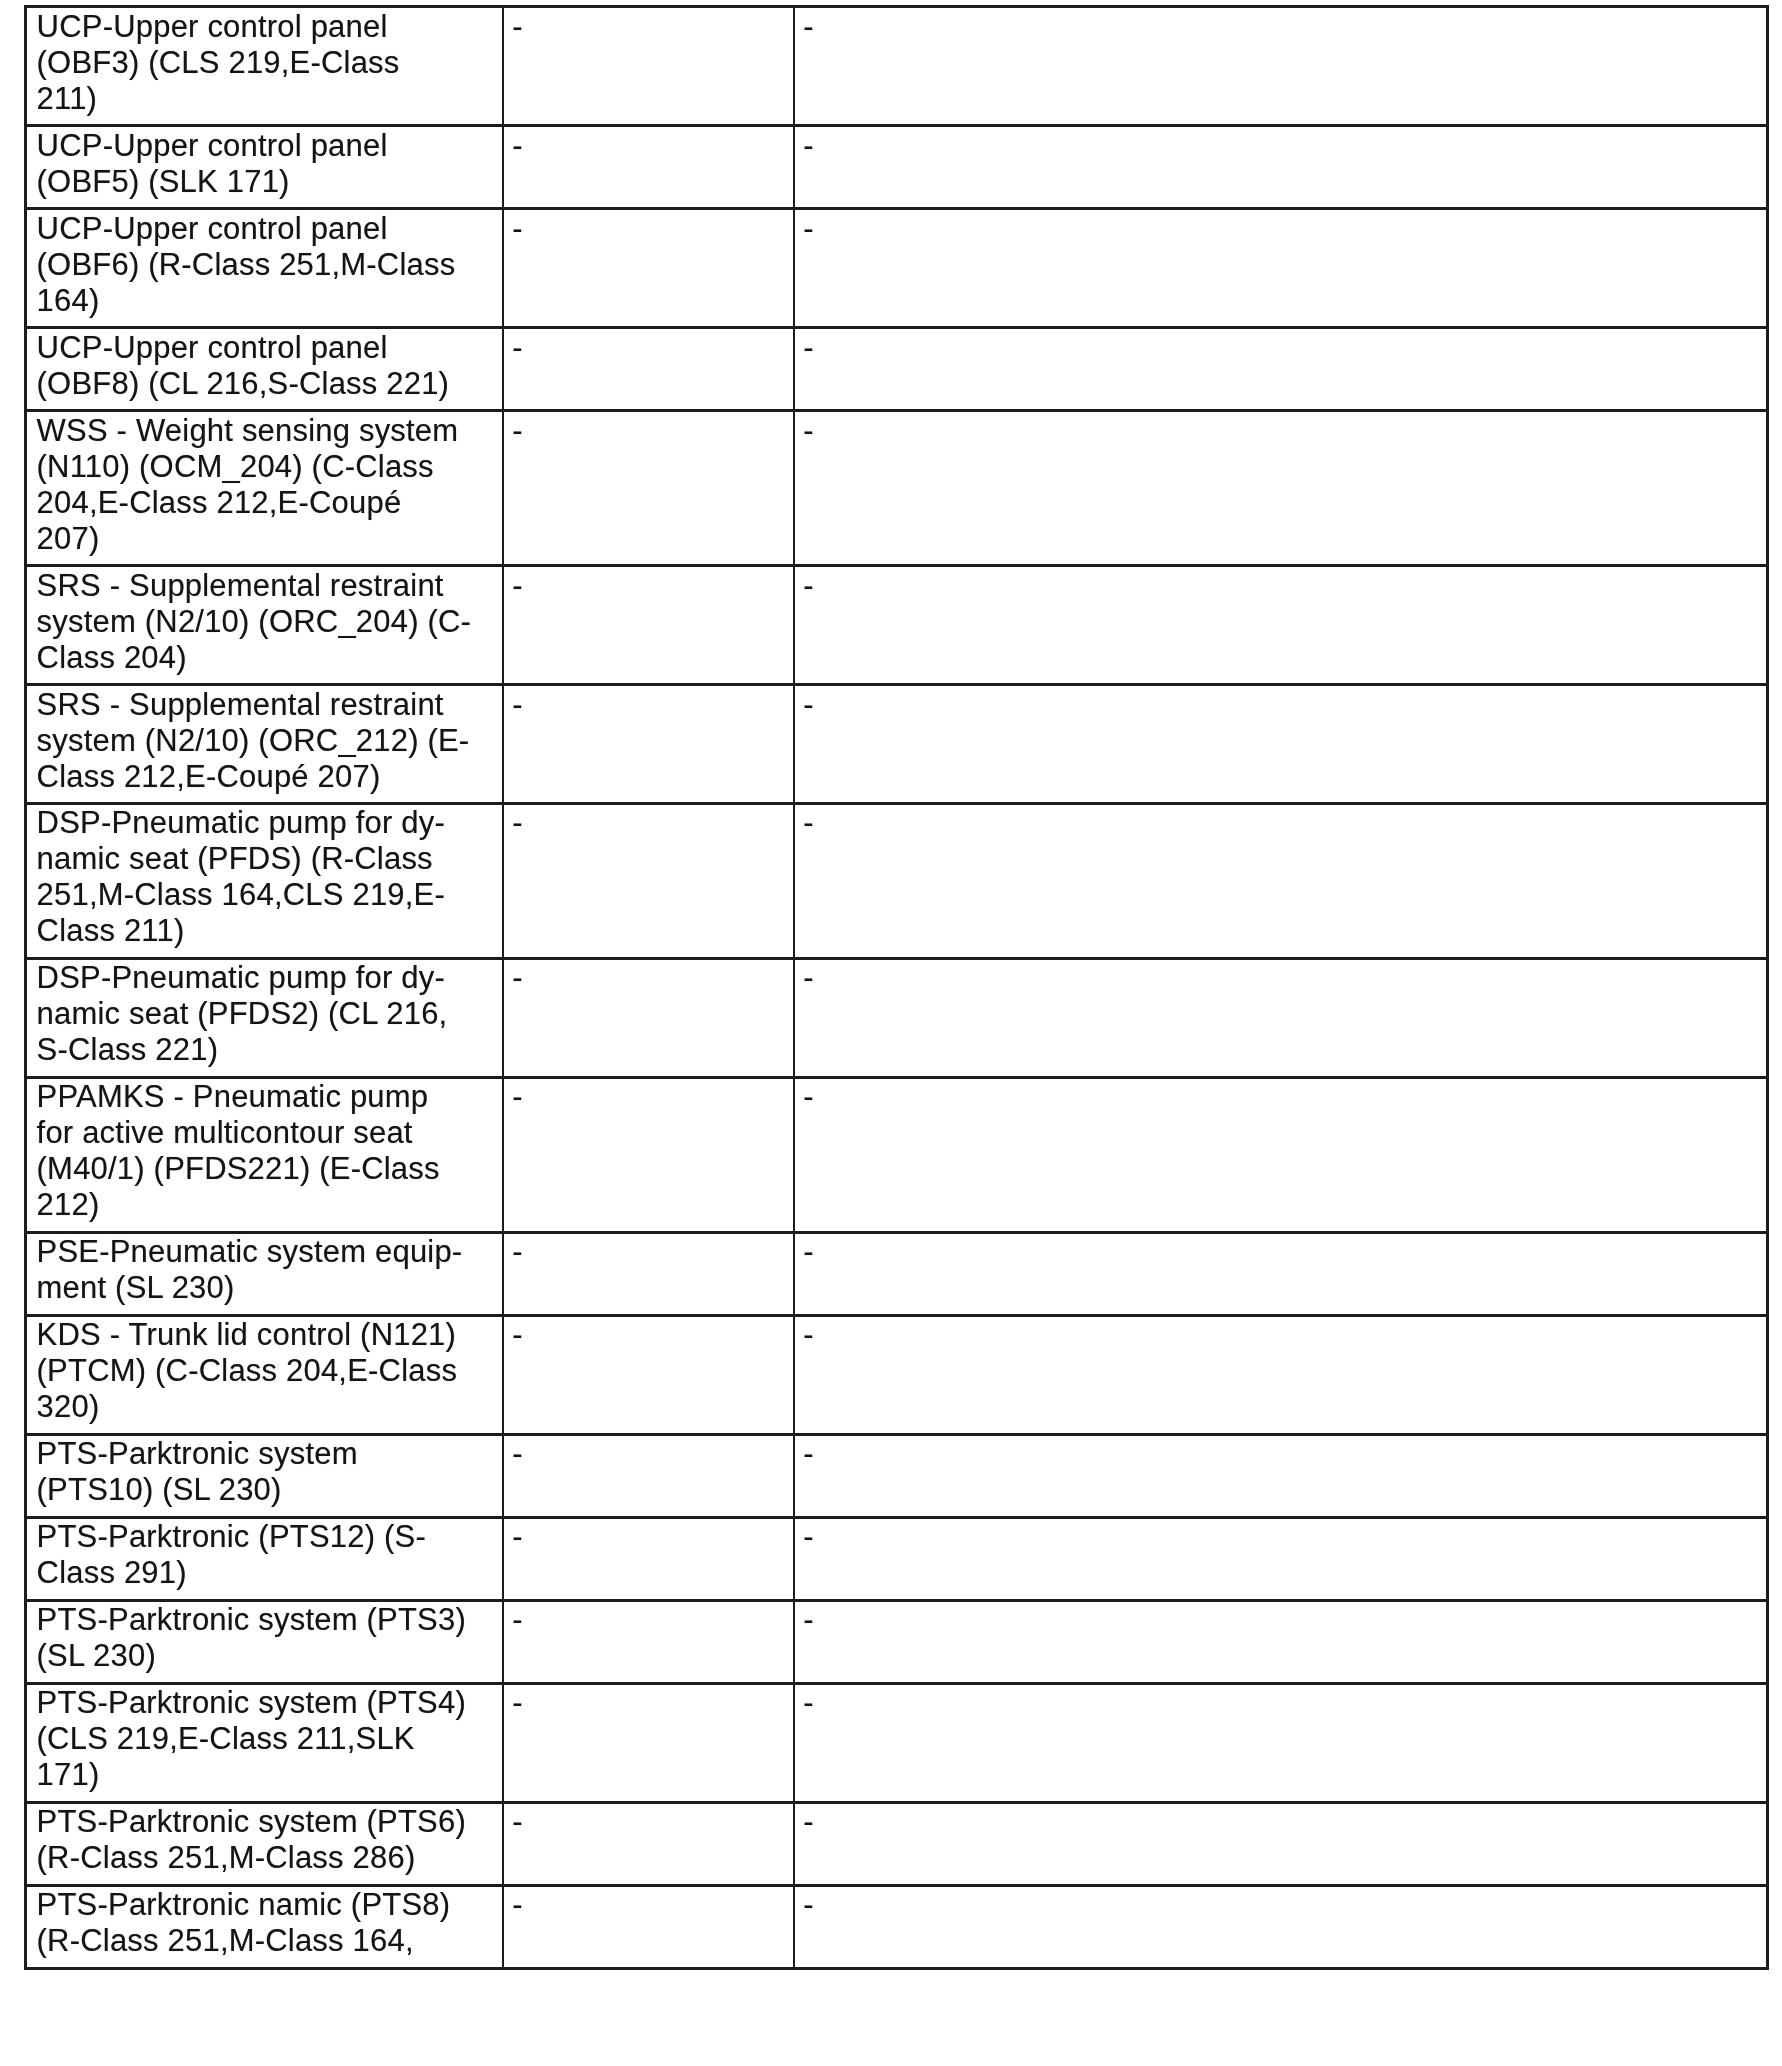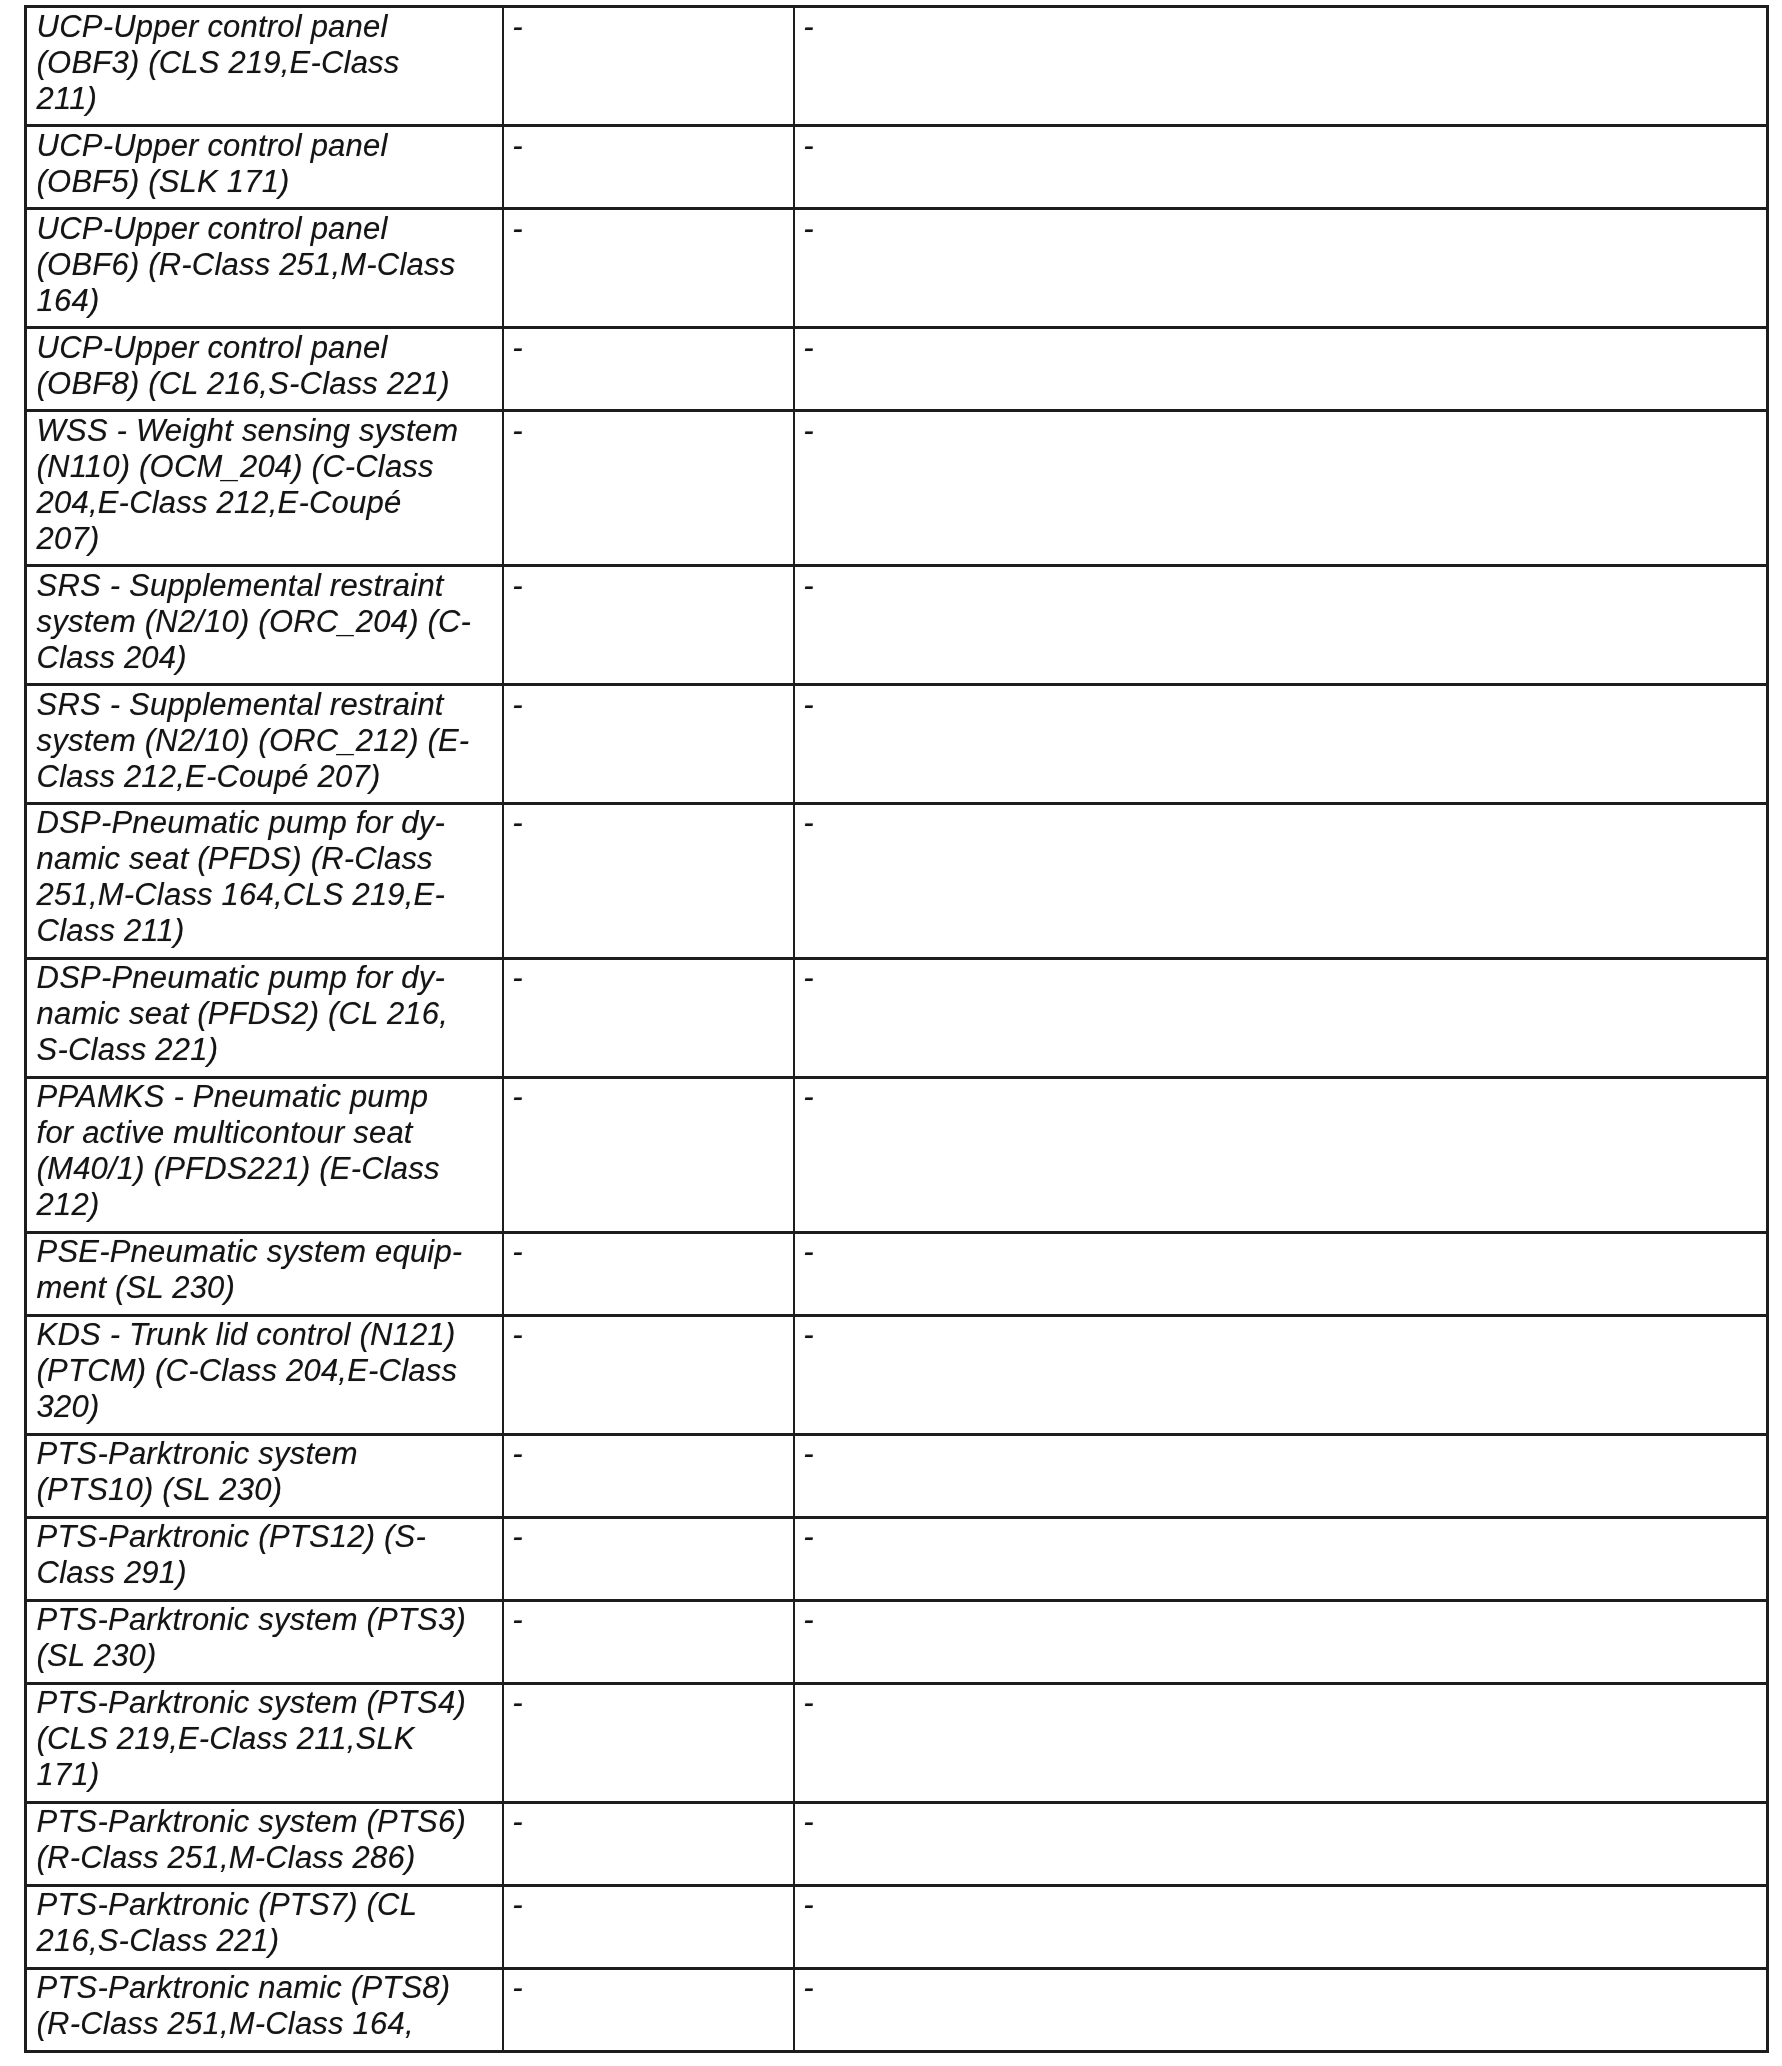--- a/index.html
+++ b/index.html
@@ -41,21 +41,20 @@
     border-bottom: 3.2px solid #1d1d1d;
     vertical-align: top;
     padding: 0.8px 8px 7.2px 9.6px;
     font-size: 31px;
     line-height: 36px;
     color: #141414;
     white-space: pre-line;
     text-shadow: 0 0 0.8px rgba(20,20,20,0.45);
     letter-spacing: 0.2px;
     overflow: hidden;
-    font-style: italic;
   }
   td.value-cell {
     padding-left: 8.8px;
   }
 </style>
 </head>
 <body>
 
 <div class="page">
   <table class="systems-table">
@@ -174,26 +173,20 @@
           <td class="value-cell">-</td>
           <td class="value-cell">-</td>
         </tr>
         <tr>
           <td>PTS-Parktronic system (PTS6)
 (R-Class 251,M-Class 286)</td>
           <td class="value-cell">-</td>
           <td class="value-cell">-</td>
         </tr>
         <tr>
-          <td>PTS-Parktronic (PTS7) (CL
-216,S-Class 221)</td>
-          <td class="value-cell">-</td>
-          <td class="value-cell">-</td>
-        </tr>
-        <tr>
           <td>PTS-Parktronic namic (PTS8)
 (R-Class 251,M-Class 164,</td>
           <td class="value-cell">-</td>
           <td class="value-cell">-</td>
         </tr>
       </tbody>
   </table>
 </div>
 
 

